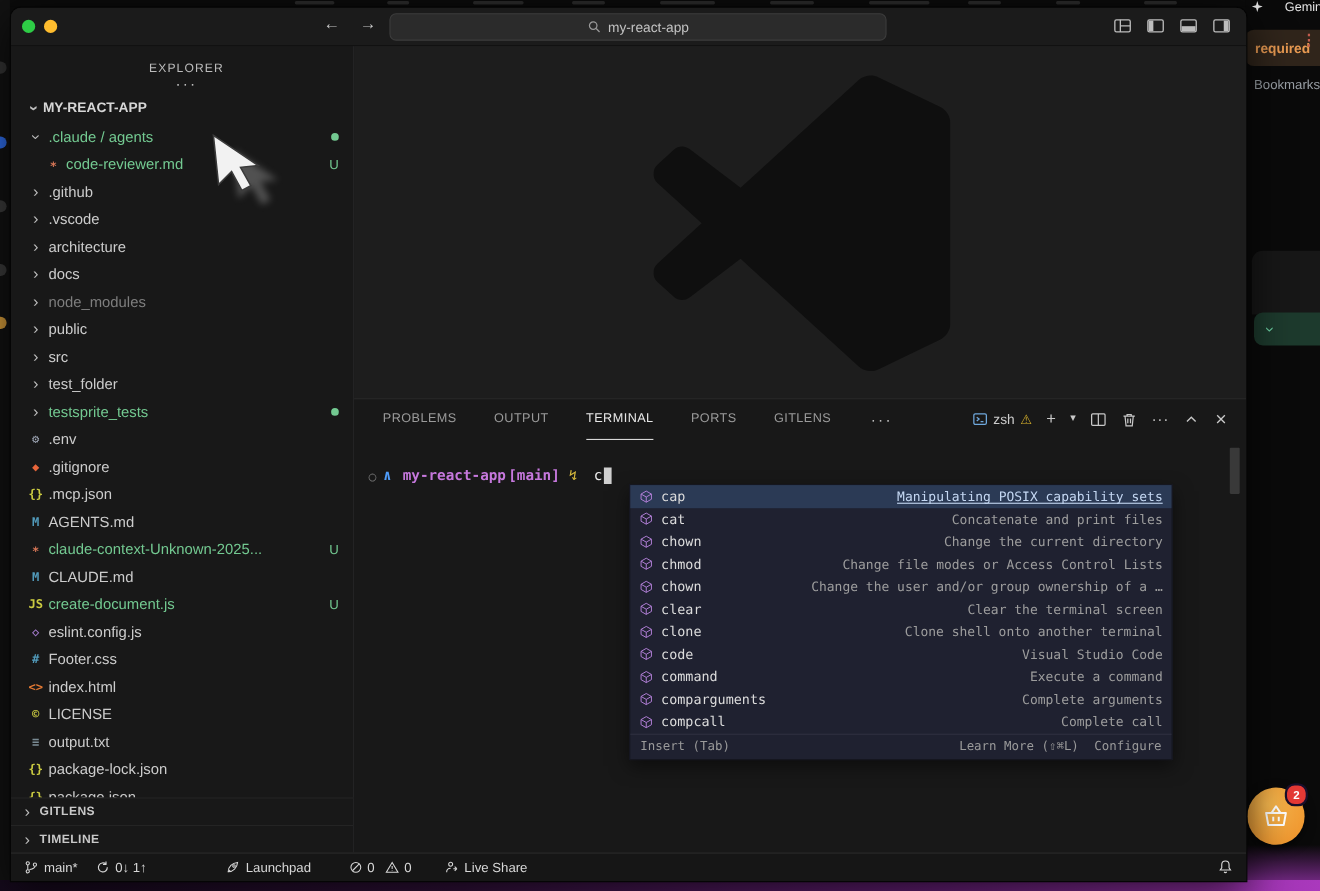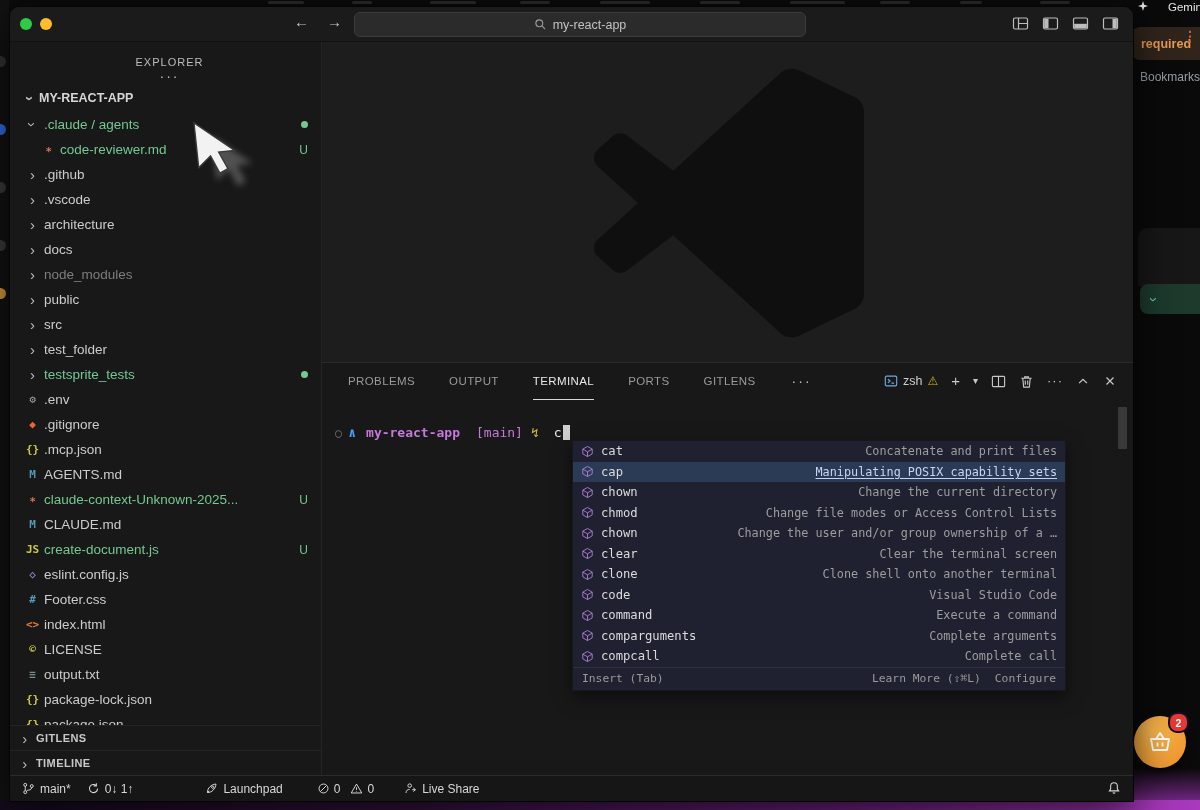--- a/index.html
+++ b/index.html
@@ -69,21 +69,21 @@
   .shell-item{display:flex;align-items:center;gap:5px;color:#cccccc;font-size:12.5px;}
   .warn{color:#ddb62b;font-size:12px;}
   .pa-txt{color:#c8c8c8;font-size:15px;line-height:10px;}
   .panel-content{position:absolute;top:36px;left:0;right:0;bottom:0;}
   .term-scroll{position:absolute;right:6px;top:8px;width:9px;height:42px;background:#555;opacity:.55;border-radius:1px;}
 
   .prompt{position:absolute;top:26px;left:13px;display:flex;align-items:center;font-family:"DejaVu Sans Mono",monospace;font-size:13px;}
   .p-circ{color:#6f6f6f;font-size:12px;}
   .p-caret{color:#4f9cf9;font-weight:700;margin-left:6px;}
   .p-repo{color:#c678dd;font-weight:700;margin-left:10px;}
-  .p-branch{color:#c678dd;font-weight:400;margin-left:16px;}
+  .p-branch{color:#c678dd;font-weight:700;margin-left:2px;}
   .p-bolt{color:#d7ba3d;margin-left:8px;}
   .p-typed{color:#eaeaea;margin-left:15px;}
   .p-cursor{display:inline-block;width:7px;height:15px;background:#cfcfcf;margin-left:1px;}
 
   .suggest{position:absolute;left:250px;top:41px;width:492px;background:#1f2130;border:1px solid #15161f;box-shadow:0 6px 16px rgba(0,0,0,.5);z-index:30;font-family:"DejaVu Sans Mono",monospace;}
   .sg-row{height:20.5px;display:flex;align-items:center;padding:0 8px;gap:7px;font-size:12.2px;}
   .sg-row.sel{background:#2b3a55;}
   .sg-name{color:#dcdcdc;}
   .sg-desc{margin-left:auto;color:#9d9d9d;white-space:nowrap;font-size:11.8px;}
   .sg-row.sel .sg-desc{color:#c4d7f2;text-decoration:underline;text-underline-offset:2px;}
@@ -399,35 +399,35 @@
             <span class="p-caret">∧</span>
             <span class="p-repo">my-react-app</span>
             <span class="p-branch">[main]</span>
             <span class="p-bolt">↯</span>
             <span class="p-typed">c</span>
             <span class="p-cursor"></span>
           </div>
 
           <div class="suggest">
             <div>
+                <div class="sg-row sel">
+                  <svg width="13" height="13" viewBox="0 0 16 16" fill="none" stroke="#b180d7" stroke-width="1.1">
+                    <path d="M8 1.8 L13.8 5.1 V10.9 L8 14.2 L2.2 10.9 V5.1 Z"></path>
+                    <path d="M2.2 5.1 L8 8.4 L13.8 5.1 M8 8.4 V14.2"></path>
+                  </svg>
+                  <span class="sg-name">cap</span>
+                  <span class="sg-desc">Manipulating POSIX capability sets</span>
+                </div>
                 <div class="sg-row">
                   <svg width="13" height="13" viewBox="0 0 16 16" fill="none" stroke="#b180d7" stroke-width="1.1">
                     <path d="M8 1.8 L13.8 5.1 V10.9 L8 14.2 L2.2 10.9 V5.1 Z"></path>
                     <path d="M2.2 5.1 L8 8.4 L13.8 5.1 M8 8.4 V14.2"></path>
                   </svg>
                   <span class="sg-name">cat</span>
                   <span class="sg-desc">Concatenate and print files</span>
-                </div>
-                <div class="sg-row sel">
-                  <svg width="13" height="13" viewBox="0 0 16 16" fill="none" stroke="#b180d7" stroke-width="1.1">
-                    <path d="M8 1.8 L13.8 5.1 V10.9 L8 14.2 L2.2 10.9 V5.1 Z"></path>
-                    <path d="M2.2 5.1 L8 8.4 L13.8 5.1 M8 8.4 V14.2"></path>
-                  </svg>
-                  <span class="sg-name">cap</span>
-                  <span class="sg-desc">Manipulating POSIX capability sets</span>
                 </div>
                 <div class="sg-row">
                   <svg width="13" height="13" viewBox="0 0 16 16" fill="none" stroke="#b180d7" stroke-width="1.1">
                     <path d="M8 1.8 L13.8 5.1 V10.9 L8 14.2 L2.2 10.9 V5.1 Z"></path>
                     <path d="M2.2 5.1 L8 8.4 L13.8 5.1 M8 8.4 V14.2"></path>
                   </svg>
                   <span class="sg-name">chown</span>
                   <span class="sg-desc">Change the current directory</span>
                 </div>
                 <div class="sg-row">

